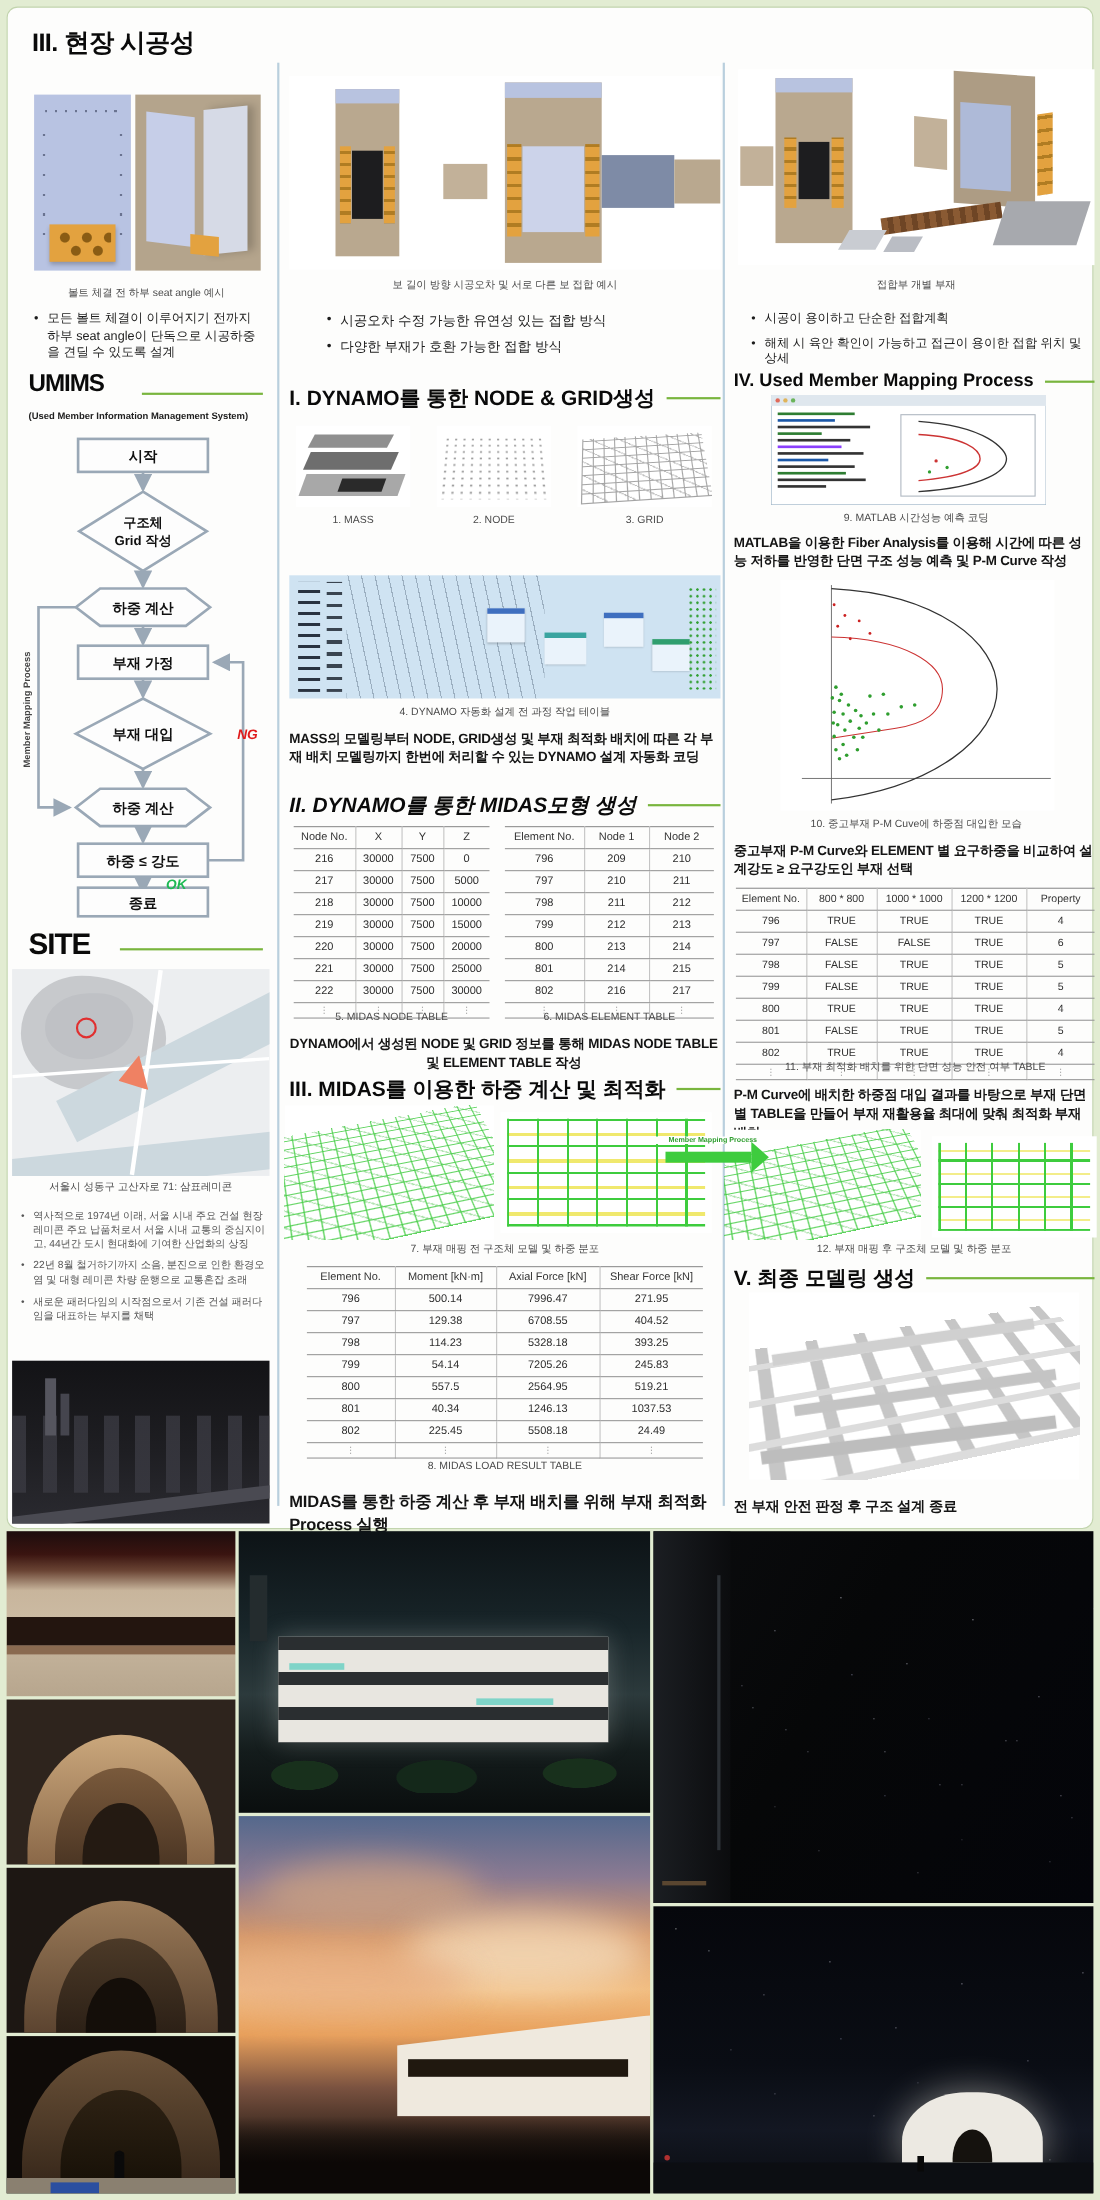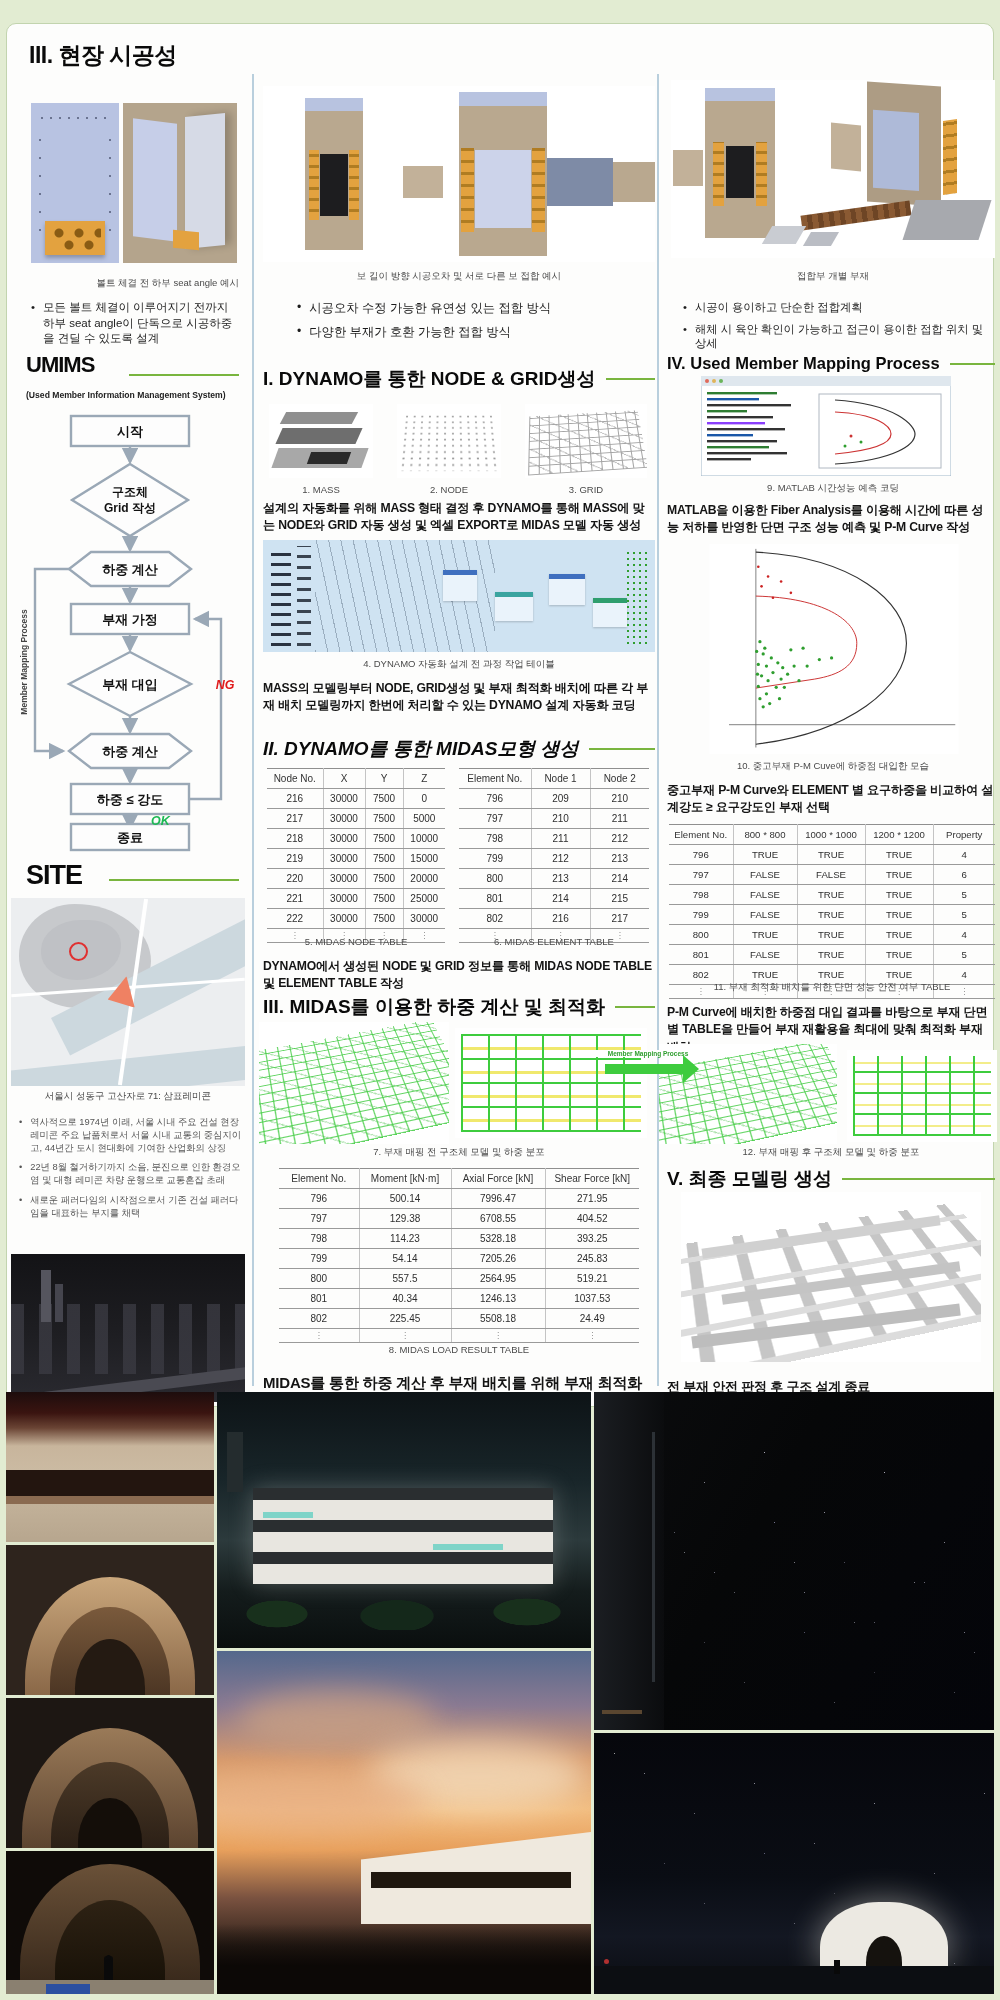--- a/index.html
+++ b/index.html
@@ -1,17 +1,17 @@
 <!DOCTYPE html>
 <html><head>
 <meta charset="utf-8">
 <style>
   html,body{margin:0;padding:0;background:#dde9ca;font-family:"Liberation Sans","DejaVu Sans",sans-serif;}
   .page{position:relative;width:1000px;height:2000px;background:#e2ecd2;overflow:hidden;}
-  .poster{position:absolute;left:6px;top:6px;width:986px;height:1382px;background:#fdfdfc;border:1px solid #c2d4ae;border-radius:10px;margin-top:17px;}
+  .poster{position:absolute;left:6px;top:6px;width:986px;height:1382px;background:#fdfdfc;border:1px solid #c2d4ae;border-radius:10px;}
   .vdiv{position:absolute;width:2px;background:#b9cfdd;}
   .t{position:absolute;color:#0a0a0a;}
   .sec{position:absolute;display:flex;align-items:center;gap:10px;font-weight:700;font-size:19px;color:#0a0a0a;white-space:nowrap;}
   .sec .hr{height:2px;background:#79b53e;}
   .cap{position:absolute;text-align:center;font-size:9.5px;color:#4a4a4a;}
   .para{position:absolute;font-weight:700;font-size:12.2px;color:#141414;line-height:1.42;letter-spacing:-.2px;}
   .blt{position:absolute;}
   .blt .row{display:flex;gap:8px;margin-bottom:7px;}
   .blt .dot{flex:0 0 auto;}
   .fig{position:absolute;overflow:hidden;background:#fff;}
@@ -57,21 +57,21 @@
       <div style="position:absolute;right:8px;top:28px;width:2px;height:100px;background:repeating-linear-gradient(0deg,#6a7390 0 2px,transparent 2px 18px);"></div>
       <div style="position:absolute;left:14px;bottom:8px;width:60px;height:34px;background:#e3a23f;box-shadow:0 3px 4px rgba(0,0,0,.25);">
         <div style="position:absolute;inset:4px;background:radial-gradient(circle 4px at 10px 8px,#8a5c14 4px,transparent 5px),radial-gradient(circle 4px at 30px 8px,#8a5c14 4px,transparent 5px),radial-gradient(circle 4px at 50px 8px,#8a5c14 4px,transparent 5px),radial-gradient(circle 4px at 20px 20px,#8a5c14 4px,transparent 5px),radial-gradient(circle 4px at 40px 20px,#8a5c14 4px,transparent 5px);"></div>
       </div>
     </div>
     <div class="fig" style="left:116px;top:79px;width:114px;height:160px;background:#b4a48c;">
       <div style="position:absolute;left:10px;top:18px;width:44px;height:118px;background:#c6cee8;transform:skewY(7deg);"></div>
       <div style="position:absolute;left:62px;top:12px;width:40px;height:132px;background:#d6dae6;transform:skewY(-6deg);box-shadow:6px 0 8px rgba(0,0,0,.2);"></div>
       <div style="position:absolute;left:50px;bottom:14px;width:26px;height:18px;background:#e3a23f;transform:skewY(6deg);"></div>
     </div>
-    <div class="cap" style="left:20px;top:253px;width:212px;text-align:right;">볼트 체결 전 하부 seat angle 예시</div>
+    <div class="cap" style="left:20px;top:253px;width:212px;">볼트 체결 전 하부 seat angle 예시</div>
 
     <div class="blt" style="left:24px;top:276px;width:208px;font-size:11.5px;color:#1c1c1c;line-height:1.35;">
       <div class="row">
           <span class="dot">•</span>
           <span>모든 볼트 체결이 이루어지기 전까지 하부 seat angle이 단독으로 시공하중을 견딜 수 있도록 설계</span>
         </div>
     </div>
 
     <div class="t" style="left:19px;top:328px;font-size:22px;font-weight:700;letter-spacing:-1px;">UMIMS</div>
     <div style="position:absolute;left:122px;top:350px;width:110px;height:2px;background:#79b53e;"></div>
@@ -199,21 +199,20 @@
     <div class="fig" style="left:390px;top:380px;width:104px;height:74px;">
       <div style="position:absolute;inset:4px;background-image:radial-gradient(#9a9a9a 1px,transparent 1.4px);background-size:8px 7px;transform:perspective(300px) rotateX(30deg);"></div>
     </div>
     <div class="fig" style="left:518px;top:380px;width:122px;height:74px;">
       <div style="position:absolute;inset:4px;background:repeating-linear-gradient(90deg,#a4a4a4 0 1px,transparent 1px 10px),repeating-linear-gradient(0deg,#a4a4a4 0 1px,transparent 1px 9px),repeating-linear-gradient(30deg,#bcbcbc 0 1px,transparent 1px 12px);transform:perspective(300px) rotateX(28deg) rotateZ(-4deg);"></div>
     </div>
     <div class="cap" style="left:262px;top:460px;width:104px;">1.  MASS</div>
     <div class="cap" style="left:390px;top:460px;width:104px;">2.  NODE</div>
     <div class="cap" style="left:518px;top:460px;width:122px;">3.  GRID</div>
 
-    <div class="para" style="left:256px;top:476px;width:390px;">설계의 자동화를 위해 MASS 형태 결정 후 DYNAMO를 통해 MASS에 맞는 NODE와 GRID 자동 생성 및 엑셀 EXPORT로 MIDAS 모델 자동 생성</div>
 
     <div class="fig" style="left:256px;top:516px;width:392px;height:112px;background:#cfe3f2;">
       <div style="position:absolute;left:8px;top:6px;width:20px;height:100px;background:repeating-linear-gradient(0deg,#2a3340 0 3px,transparent 3px 10px);"></div>
       <div style="position:absolute;left:34px;top:6px;width:14px;height:100px;background:repeating-linear-gradient(0deg,#3a4450 0 3px,transparent 3px 11px);"></div>
       <div style="position:absolute;left:52px;top:0;width:180px;height:112px;background:repeating-linear-gradient(78deg,rgba(90,110,130,.45) 0 1px,transparent 1px 12px);"></div>
       <div style="position:absolute;left:180px;top:30px;width:34px;height:26px;background:#eaf3fb;border-top:5px solid #3f6fbf;box-shadow:0 1px 2px rgba(0,0,0,.2);"></div>
       <div style="position:absolute;left:232px;top:52px;width:38px;height:24px;background:#eaf3fb;border-top:5px solid #3aa4a0;box-shadow:0 1px 2px rgba(0,0,0,.2);"></div>
       <div style="position:absolute;left:286px;top:34px;width:36px;height:26px;background:#eaf3fb;border-top:5px solid #3f6fbf;box-shadow:0 1px 2px rgba(0,0,0,.2);"></div>
       <div style="position:absolute;left:330px;top:58px;width:34px;height:24px;background:#eaf3fb;border-top:5px solid #2f9e6e;box-shadow:0 1px 2px rgba(0,0,0,.2);"></div>
       <div style="position:absolute;right:4px;top:10px;width:26px;height:94px;background-image:radial-gradient(#2f9e2f 1px,transparent 1.3px);background-size:6px 6px;"></div>
@@ -346,21 +345,21 @@
           </tr>
           <tr class="ell">
             <td>⋮</td>
             <td>⋮</td>
             <td>⋮</td>
           </tr>
         </tbody>
     </table>
     <div class="cap" style="left:452px;top:912px;width:190px;">6.  MIDAS ELEMENT TABLE</div>
 
-    <div class="para" style="left:256px;top:934px;width:390px;">DYNAMO에서 생성된 NODE 및 GRID 정보를 통해 MIDAS NODE TABLE 및 ELEMENT TABLE 작성</div>
+    <div class="para" style="left:256px;top:934px;width:390px;text-align:center;">DYNAMO에서 생성된 NODE 및 GRID 정보를 통해 MIDAS NODE TABLE 및 ELEMENT TABLE 작성</div>
 
     <div class="sec" style="left:256px;top:970px;width:392px;">
       <span>III. MIDAS를 이용한 하중 계산 및 최적화</span>
         <span class="hr" style="flex:1;"></span>
     </div>
 
     <div class="fig" style="left:252px;top:998px;width:190px;height:122px;">
         <div class="greenwire"></div>
       </div>
     <div class="fig" style="left:448px;top:1004px;width:192px;height:110px;">

